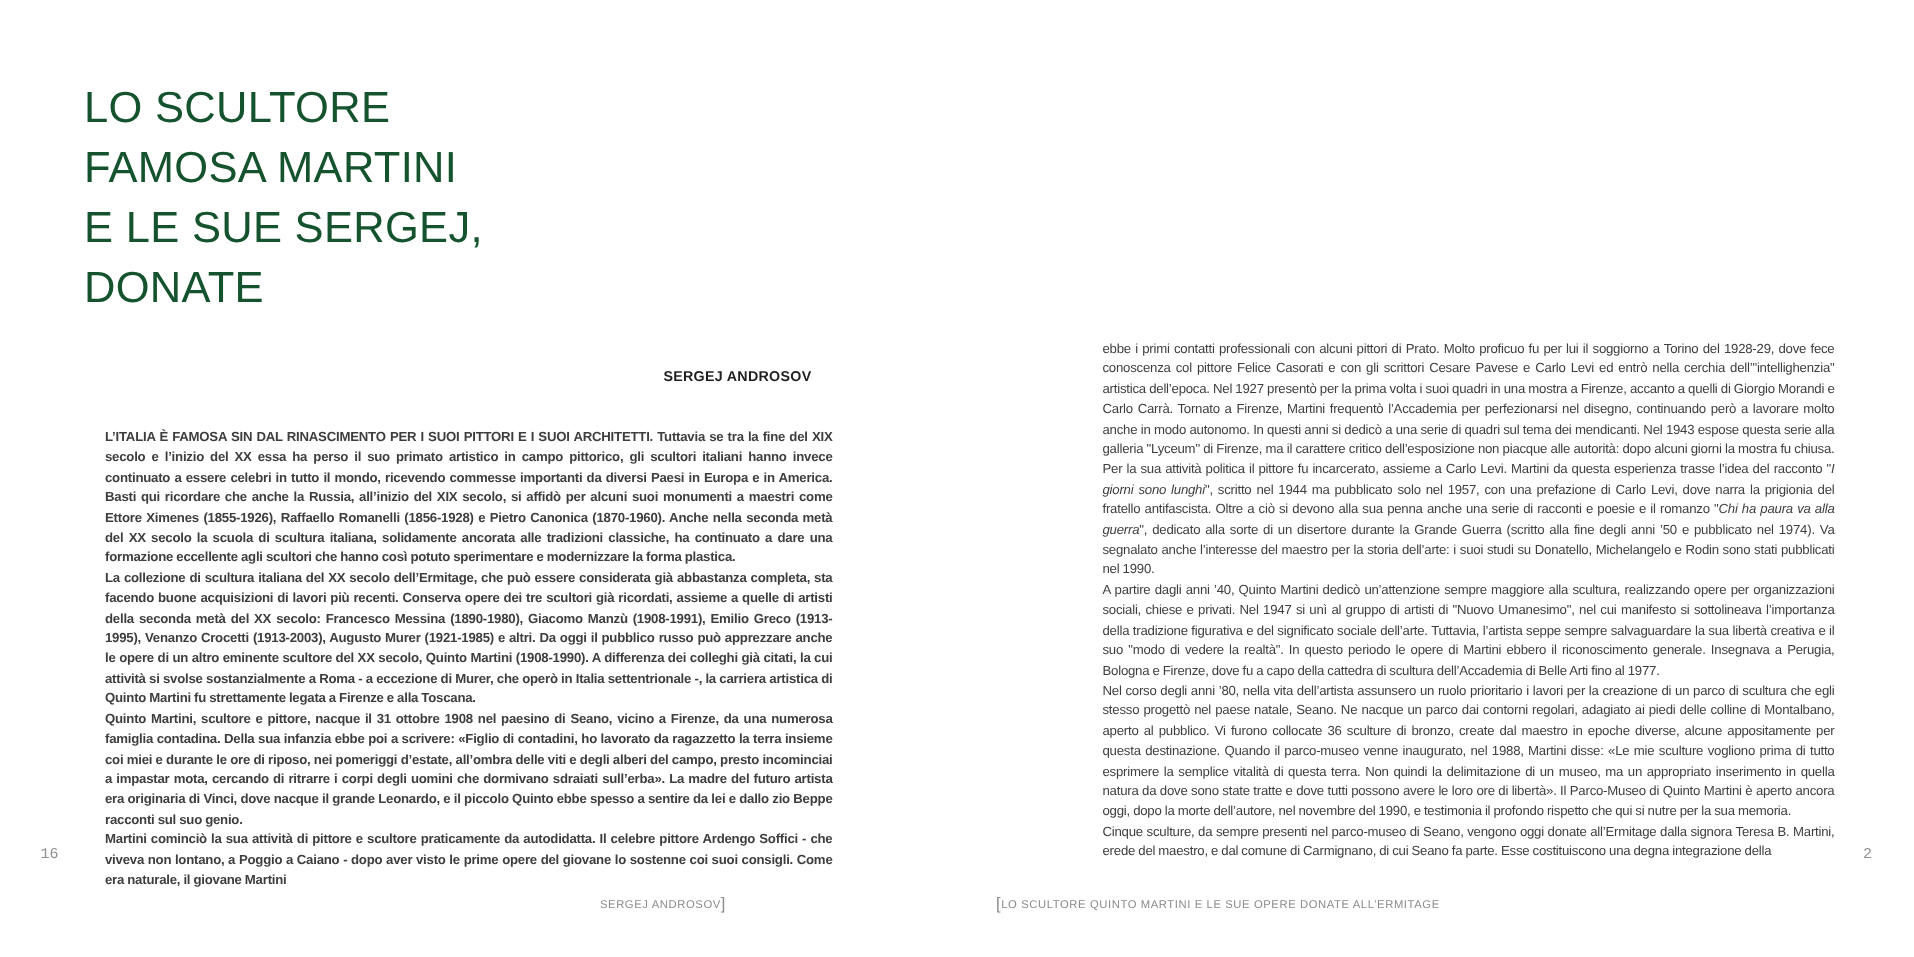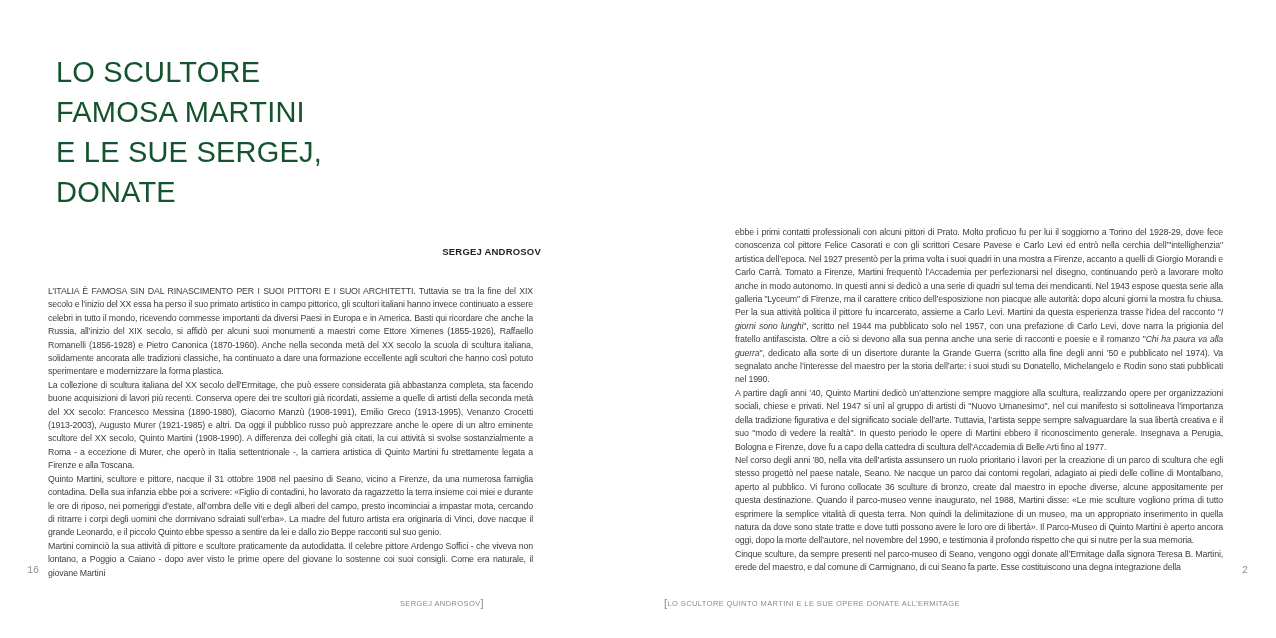--- a/index.html
+++ b/index.html
@@ -25,21 +25,21 @@
 
   
   .bodycol {
     position: absolute; color: #3e3e3e;
     font-size: 8.8px; line-height: 13.4px; text-align: justify;
     letter-spacing: -0.15px; word-spacing: -0.2px;
     hyphens: auto; -webkit-hyphens: auto;
   }
   .bodycol p { margin: 0; }
   .bodycol .it { font-style: italic; }
-  #left-body  { left: 48px;  top: 285px; width: 485px; }
+  #left-body  { left: 70px;  top: 285px; width: 485px; font-weight: bold; }
   #right-body { left: 735px; top: 226px; width: 488px; }
 
   
   .folio {
     position: absolute; top: 565px; font-size: 10px; color: #8f8f8f; font-family: Liberation Mono, monospace;
   }
   #folio-left  { left: 27px; }
   #folio-right { right: 28px; }
 
   .running-footer {

